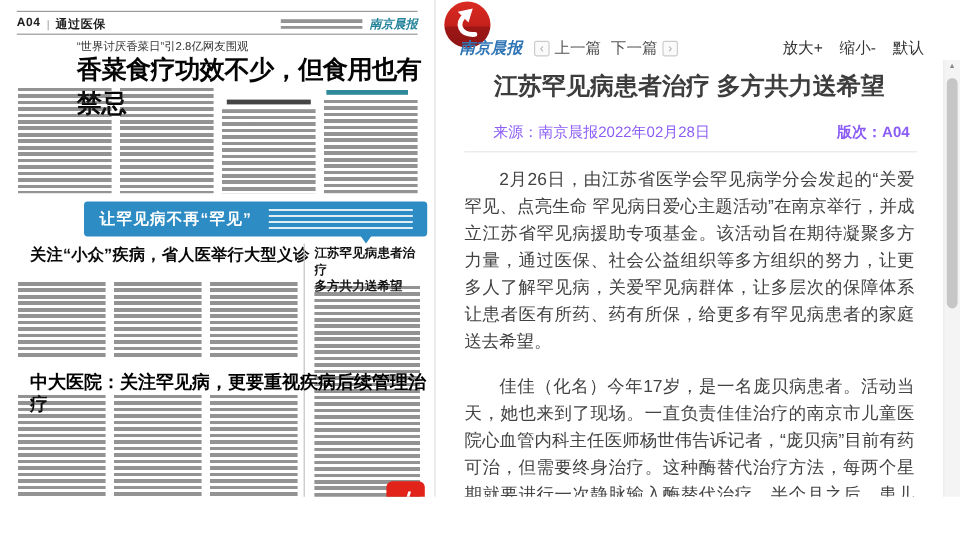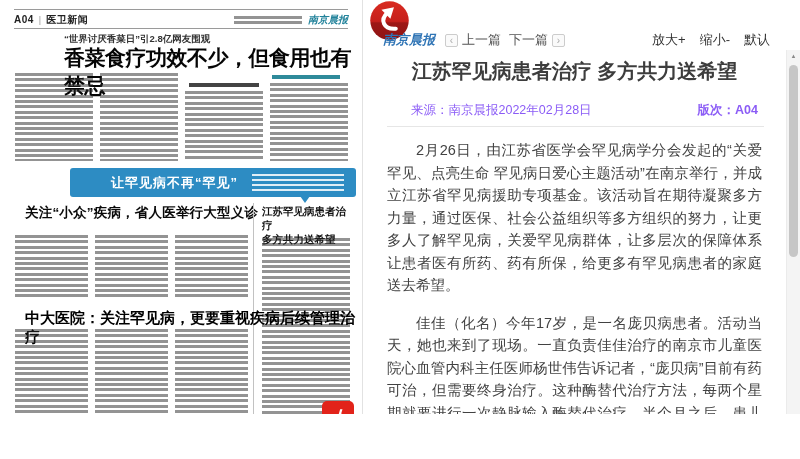--- a/index.html
+++ b/index.html
@@ -11,30 +11,30 @@
   .rule { position:absolute; border-top:1px solid #9a9a9a; }
   .ph-row { position:absolute; left:14px; right:14px; top:12px; height:15px; display:flex; align-items:center; }
   .pg-num, .sec-name { font-size:10px; font-weight:700; color:#222; letter-spacing:.5px; }
   .pg-sep { margin:0 5px; color:#999; font-size:9px; }
   .ph-meta { margin-left:auto; display:flex; align-items:center; gap:6px; }
   .masthead-mini { font-family:"Liberation Serif",serif; font-style:italic; font-weight:700; font-size:10px; color:#23839b; }
 
   .sim { background-image:repeating-linear-gradient(180deg, rgba(40,40,40,.5) 0 3px, transparent 3px 5.4px); }
   .sim-white { background-image:repeating-linear-gradient(180deg, rgba(255,255,255,.85) 0 2px, transparent 2px 5px); }
 
-  .kicker { position:absolute; left:64px; top:33px; font-size:9.5px; font-weight:700; color:#333; }
+  .kicker { position:absolute; left:64px; top:33px; font-size:9.5px; font-weight:400; color:#333; }
   .headline1 { position:absolute; left:64px; top:44px; font-size:21px; font-weight:900; color:#050505; letter-spacing:-.5px; }
 
   .cols { position:absolute; display:flex; gap:7px; }
   .cols .col { flex:1; position:relative; }
   .cols .col .sub-dark { position:absolute; left:4px; right:4px; top:10px; height:4px; background:#444; }
   .cols .col .sub-teal { position:absolute; left:2px; right:8px; top:2px; height:4px; background:#2e8a9a; }
   .colfill { position:absolute; inset:0; }
 
-  .banner { position:absolute; left:70px; top:168px; width:286px; height:29px; background:#2d8cc3; border-radius:3px; display:flex; align-items:center;padding-left:28px; }
+  .banner { position:absolute; left:70px; top:168px; width:286px; height:29px; background:#2d8cc3; border-radius:3px; display:flex; align-items:center; }
   .banner::after { content:""; position:absolute; right:46px; bottom:-6px; border-left:5px solid transparent; border-right:5px solid transparent; border-top:7px solid #2d8cc3; }
   .banner-title { color:#fff; font-size:13px; font-weight:800; padding-left:13px; letter-spacing:1px; white-space:nowrap; }
   .banner-note { flex:1; height:18px; margin:0 12px 0 14px; }
 
   .headline2 { position:absolute; left:25px; top:204px; font-size:13.5px; font-weight:800; color:#0a0a0a; letter-spacing:.2px; }
   .vrule { position:absolute; left:253px; top:203px; width:1px; height:235px; background:#c2c2c2; }
   .side-title { position:absolute; left:262px; top:204px; width:90px; font-size:10.5px; font-weight:700; color:#111; line-height:14px; }
   .side-fill { position:absolute; left:262px; top:238px; width:88px; height:196px; }
   .headline3 { position:absolute; left:25px; top:309px; font-size:15px; font-weight:800; color:#000000; }
   .paper-bottom-rule { position:absolute; left:15px; width:295px; top:437px; border-top:1.5px solid #666; }
@@ -71,21 +71,21 @@
 </head>
 <body>
 
 <div id="stage">
 
   <div class="paper">
     <div class="rule" style="left:14px; right:14px; top:9px;"></div>
     <div class="ph-row">
       <span class="pg-num">A04</span>
       <span class="pg-sep">|</span>
-      <span class="sec-name">医卫新闻</span>
+      <span class="sec-name">通过医保</span>
       <span class="ph-meta">
         <span class="sim" style="display:inline-block;width:68px;height:8px;"></span>
         <span class="masthead-mini">南京晨报</span>
       </span>
     </div>
     <div class="rule" style="left:14px; right:14px; top:28px;"></div>
 
     <div class="kicker">“世界讨厌香菜日”引2.8亿网友围观</div>
     <div class="headline1">香菜食疗功效不少，但食用也有禁忌</div>
 

